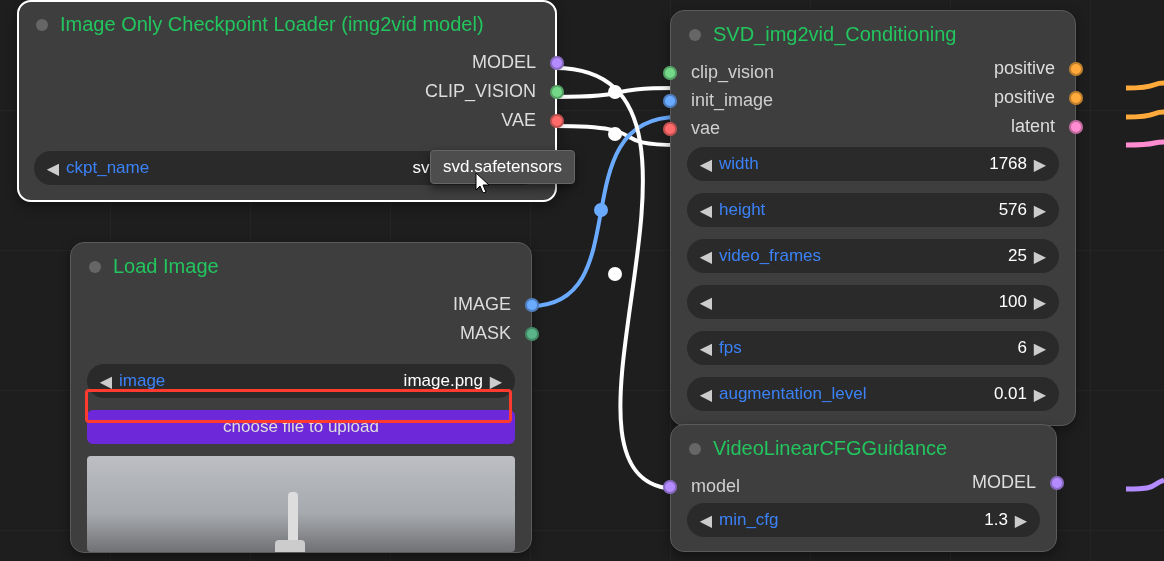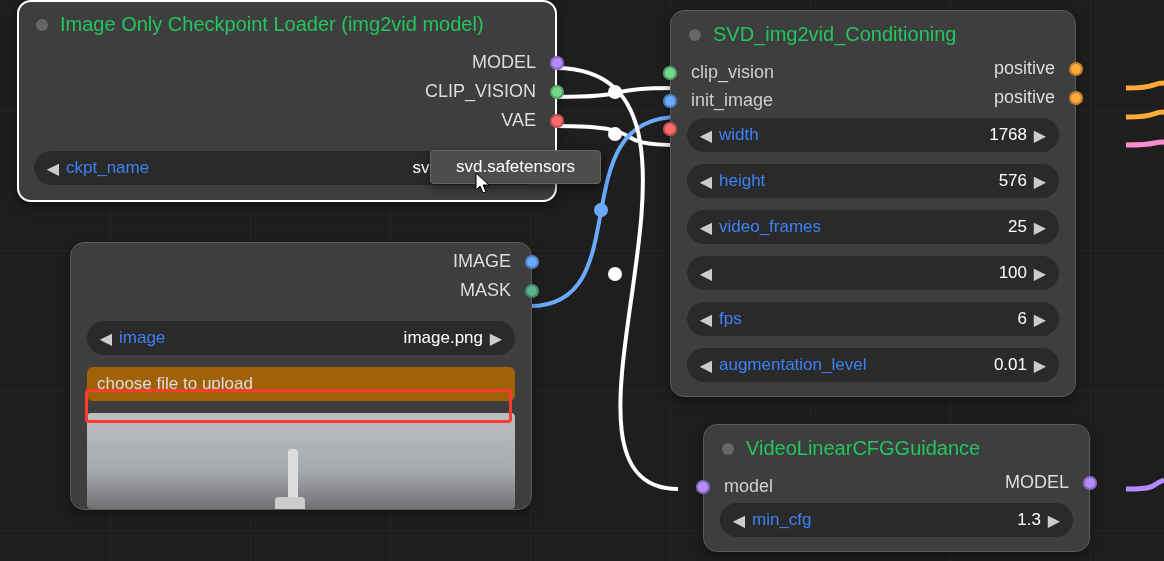--- a/index.html
+++ b/index.html
@@ -90,30 +90,30 @@
     color:#ddd;
     position:relative;
   }
   .widget .arrow{
     color:#ccc;font-size:16px;user-select:none;
     width:18px;text-align:center;
   }
   .widget .wname{margin-left:4px;color:#3b82f6;}
   .widget .wval{margin-left:auto;margin-right:4px;color:#fff;}
   .widget.button{
-    justify-content:flex-start;border-radius:6px;background:#a16207;
+    justify-content:center;border-radius:6px;background:#6d28d9;
   }
   .highlight-box{
     position:absolute;border:3px solid #ff3b30;border-radius:4px;
     pointer-events:none;
   }
   .tooltip{
     position:absolute;
     background:#4d4d4d;border:1px solid #666;
-    padding:6px 25px;border-radius:4px;
+    padding:6px 12px;border-radius:4px;
     font-size:17px;color:#fff;
     white-space:nowrap;
     z-index:50;
     box-shadow:0 4px 10px rgba(0,0,0,.5);
   }
   .cursor{
     position:absolute;z-index:60;pointer-events:none;
     font-size:18px;color:#fff;
   }
   .image-preview{
@@ -184,20 +184,24 @@
   <div class="tooltip" style="left:430px;top:150px;">
     <span>svd.safetensors</span>
   </div>
   <div class="cursor" style="left:474px;top:172px;">
     <svg width="18" height="22" viewBox="0 0 18 22">
         <path d="M2 1 L2 18 L6 14 L9 21 L12 20 L9 13 L15 13 Z" fill="#fff" stroke="#000" stroke-width="1"></path>
       </svg>
   </div>
 
   <div class="node" style="left:70px;top:242px;width:462px;">
+    <div class="node-title">
+      <span class="collapse"></span>
+      <span>Load Image</span>
+    </div>
     <div class="io-rows">
       <div class="io-row">
         <span class="lbl">IMAGE</span>
         <span class="port out" style="background:var(--image)"></span>
       </div>
       <div class="io-row">
         <span class="lbl">MASK</span>
         <span class="port out" style="background:var(--mask)"></span>
       </div>
     </div>
@@ -237,20 +241,24 @@
         <span class="port out" style="background:var(--cond-pos)"></span>
       </div>
       <div class="io-row">
         <span class="lbl">positive</span>
         <span class="port out" style="background:var(--cond-neg)"></span>
       </div>
       <div class="io-row left" style="position:absolute;left:0;top:60px;">
         <span class="port in" style="background:var(--vae)"></span>
         <span class="lbl">vae</span>
       </div>
+      <div class="io-row">
+        <span class="lbl">latent</span>
+        <span class="port out" style="background:var(--latent)"></span>
+      </div>
     </div>
 
     <div class="widget-row">
       <div class="widget">
         <span class="arrow">◀</span>
         <span class="wname">width</span>
         <span class="wval">1768</span>
         <span class="arrow">▶</span>
       </div>
     </div>
@@ -289,21 +297,21 @@
       <div class="widget">
         <span class="arrow">◀</span>
         <span class="wname">augmentation_level</span>
         <span class="wval">0.01</span>
         <span class="arrow">▶</span>
       </div>
     </div>
     <div style="height:8px"></div>
   </div>
 
-  <div class="node" style="left:670px;top:424px;width:387px;margin-left:33px;">
+  <div class="node" style="left:670px;top:424px;width:387px;">
     <div class="node-title">
       <span class="collapse"></span>
       <span>VideoLinearCFGGuidance</span>
     </div>
     <div style="position:relative;">
       <div class="io-row left" style="position:absolute;left:0;top:4px;">
         <span class="port in" style="background:var(--model)"></span>
         <span class="lbl">model</span>
       </div>
       <div class="io-row">

